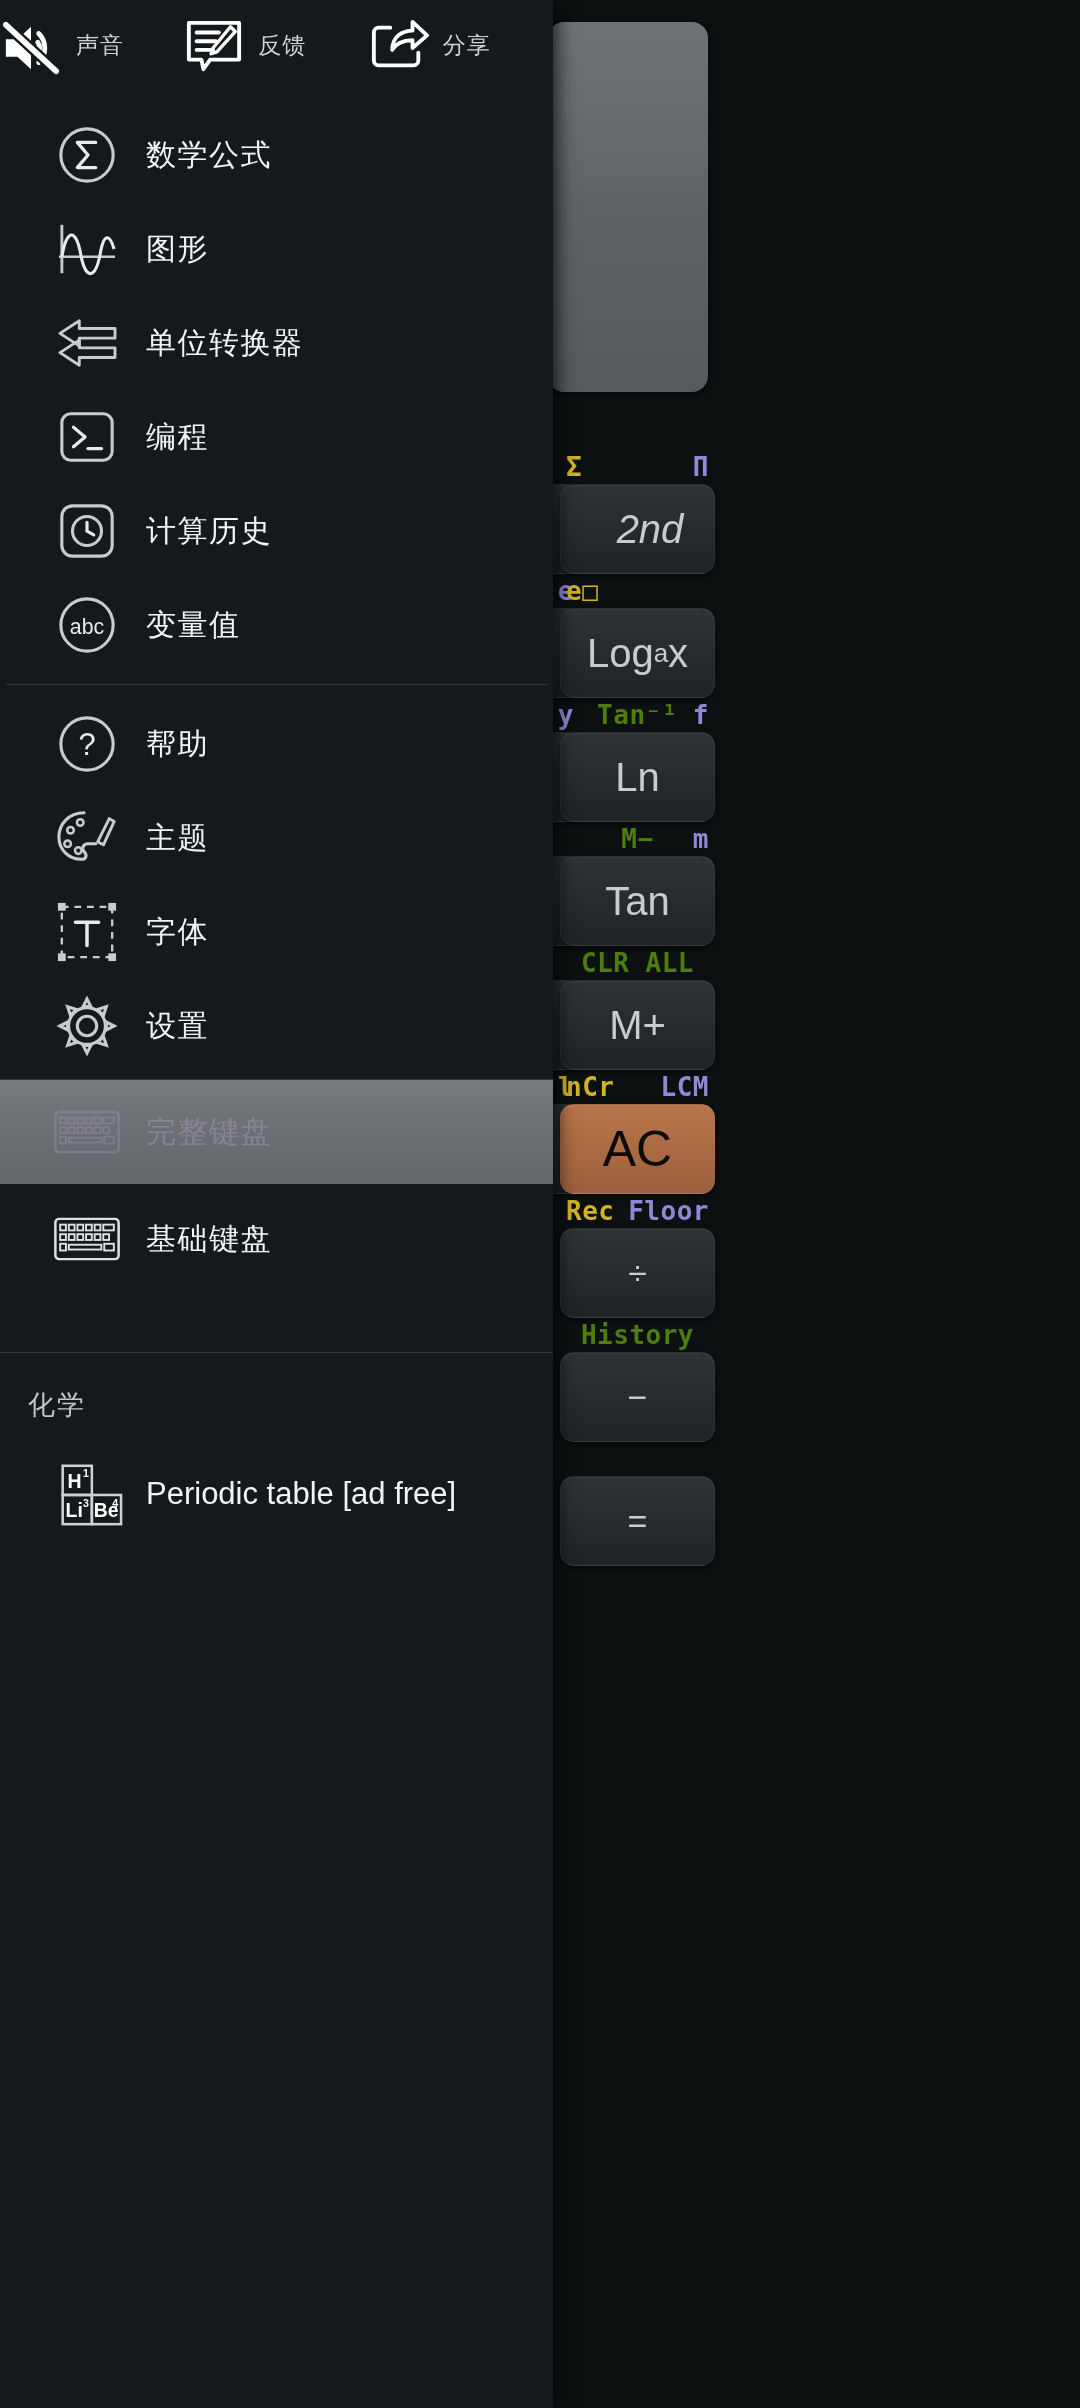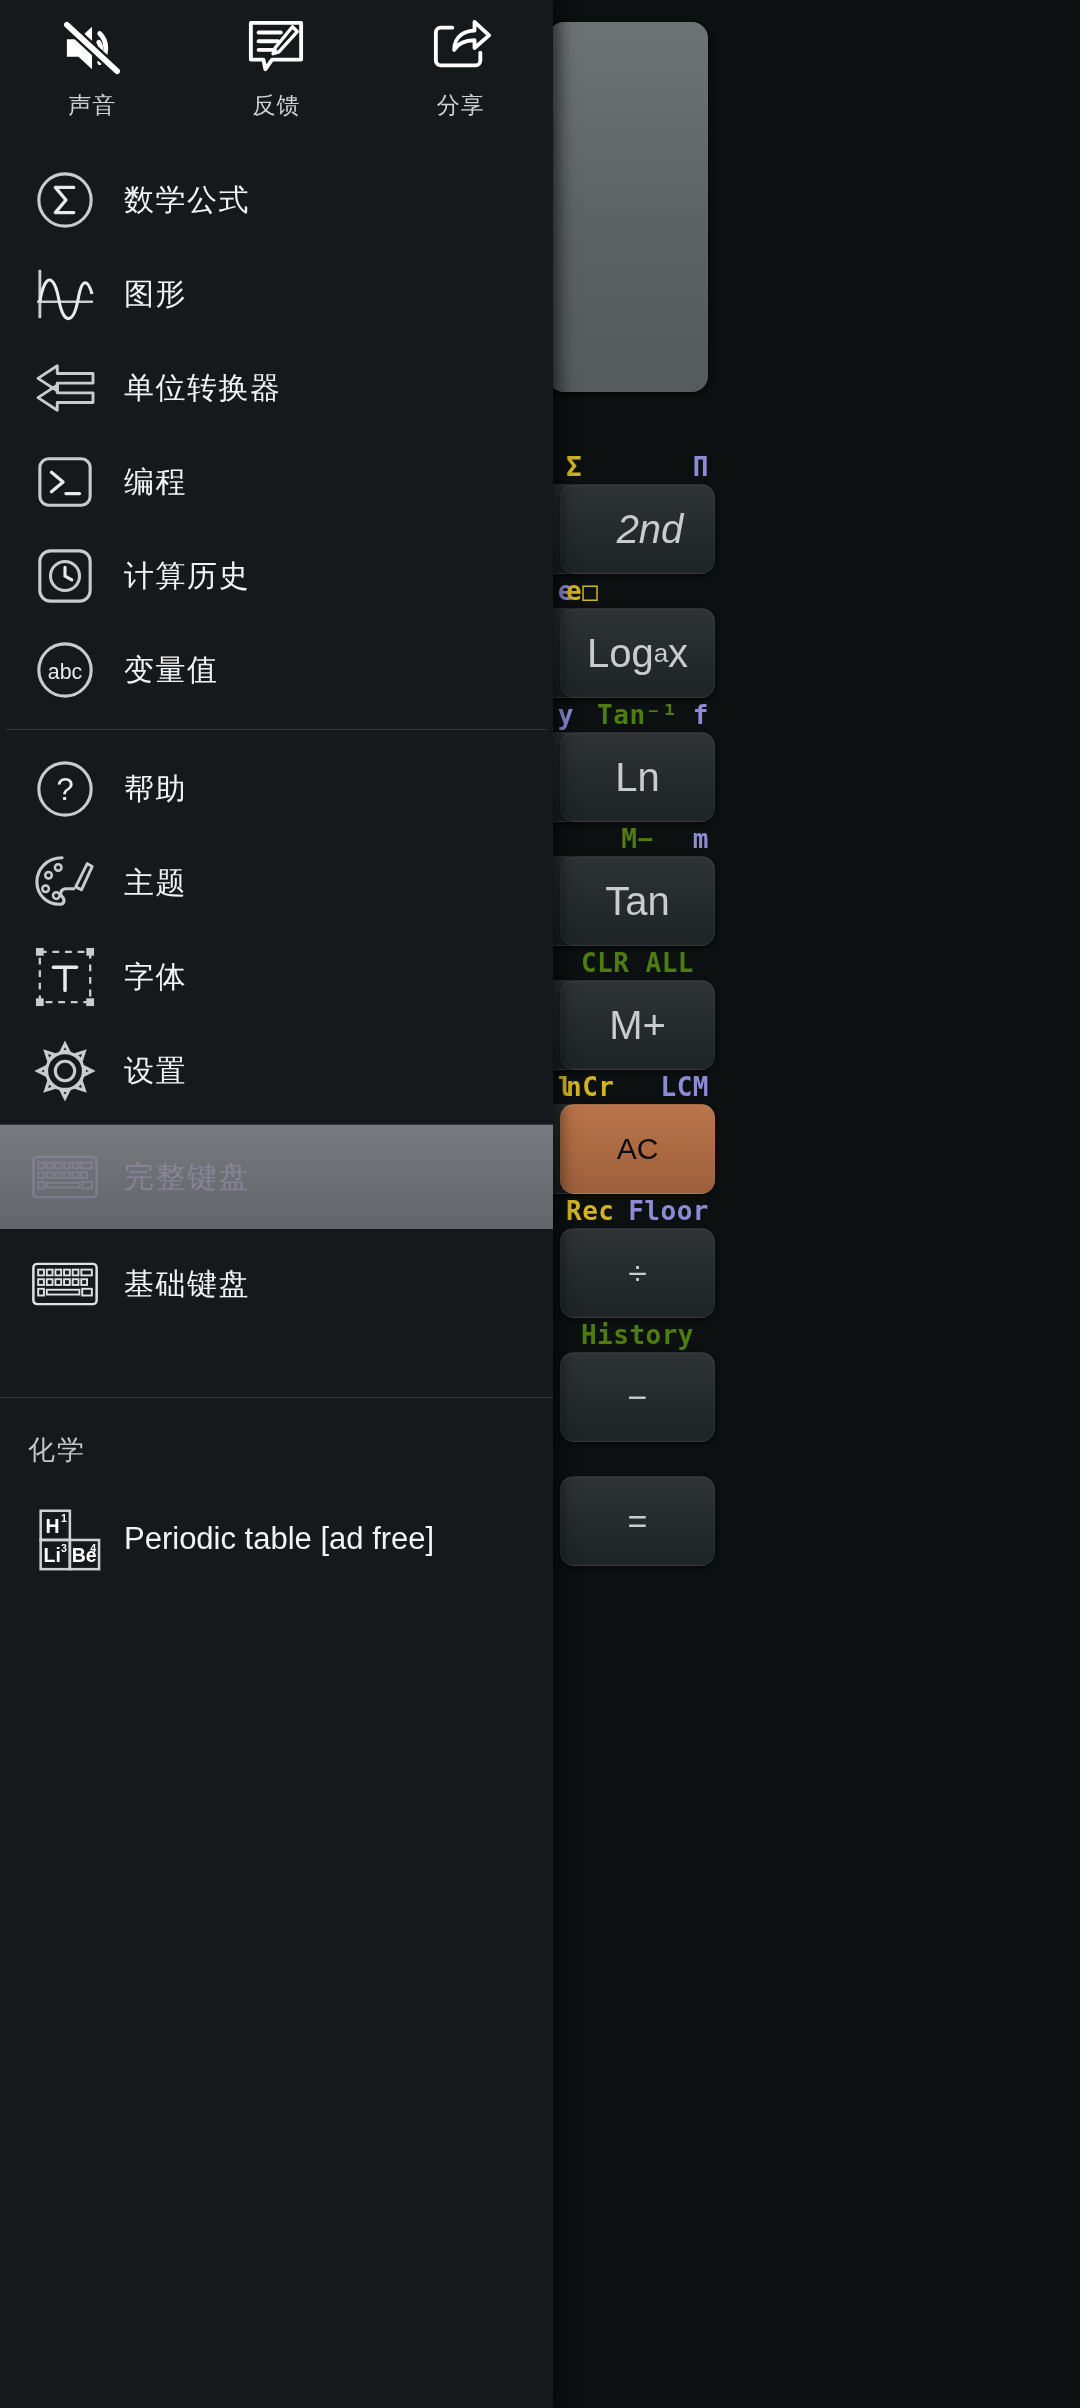--- a/index.html
+++ b/index.html
@@ -44,45 +44,45 @@
   .key{
     position:relative;height:88px;border-radius:14px;
     background:linear-gradient(180deg,#2f3335 0%,#24292b 60%,#1f2426 100%);
     border:1px solid rgba(255,255,255,.05);
     box-shadow:0 2px 4px rgba(0,0,0,.55), inset 0 1px 0 rgba(255,255,255,.04);
     display:flex;align-items:center;justify-content:center;
     color:#c9cbcc;font-size:40px;
   }
   .key.ac{
     background:linear-gradient(180deg,#b9754a 0%,#a66640 70%,#9c5f3b 100%);
-    color:#0b0b0b;font-size:30px;
+    color:#0b0b0b;font-size:50px;
   }
   .key .it{font-style:italic;margin-left:25px;}
   .key .sm{font-size:26px;vertical-align:sub;}
   .key .op{font-size:34px;}
 
   
   .drawer{
     position:absolute;left:0;top:0;width:553px;height:2408px;
     background:#15191b;
     box-shadow:4px 0 18px rgba(0,0,0,.75);
     overflow:hidden;
   }
 
   .quickbar{display:flex;width:100%;padding-top:14px;box-sizing:border-box;}
   .quick{
-    flex:1;display:flex;flex-direction:column;align-items:center;
+    flex:1;display:flex;align-items:center;
     gap:14px;padding-bottom:10px;
   }
   .quick .qi{height:62px;display:flex;align-items:flex-end;justify-content:center;}
   .quick .ql{font-size:23px;color:#cfd2d4;letter-spacing:1px;}
 
   .mlist{margin-top:22px;}
   .mrow{
-    display:flex;align-items:center;height:94px;padding-left:6px;box-sizing:border-box;
+    display:flex;align-items:center;height:94px;padding-left:28px;box-sizing:border-box;
   }
   .mrow .mi{width:118px;display:flex;align-items:center;justify-content:center;flex:none;}
   .mrow .ml{font-size:30px;color:#f2f3f4;letter-spacing:1.5px;}
   .mrow.disabled{
     background:linear-gradient(180deg,#777b7f 0%,#6c7074 50%,#62666a 100%);
   }
   .mrow.disabled .ml{color:#9b8fae;opacity:.62;}
   .divider{height:1px;background:rgba(255,255,255,.14);margin:12px 6px;}
   .divider.tight{margin:0 0;}
   .section{

